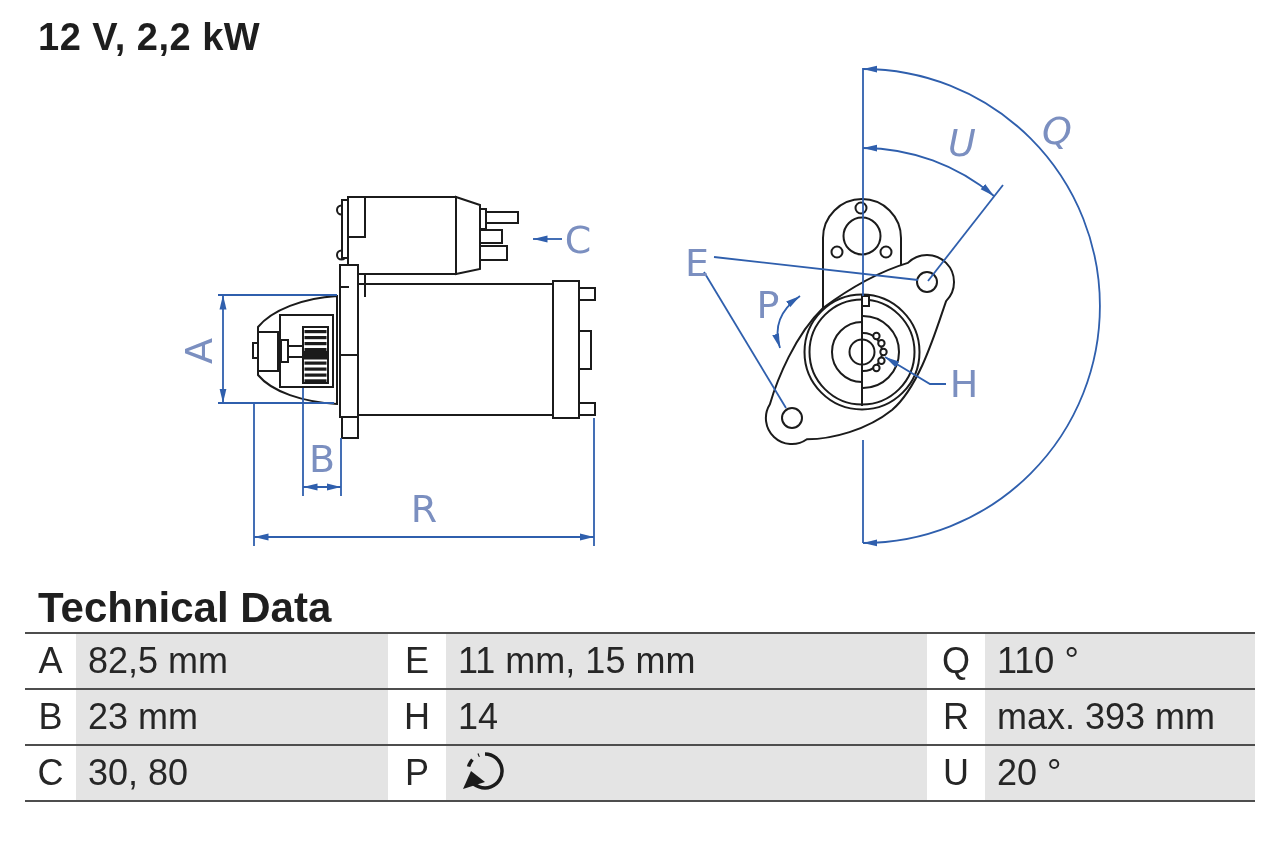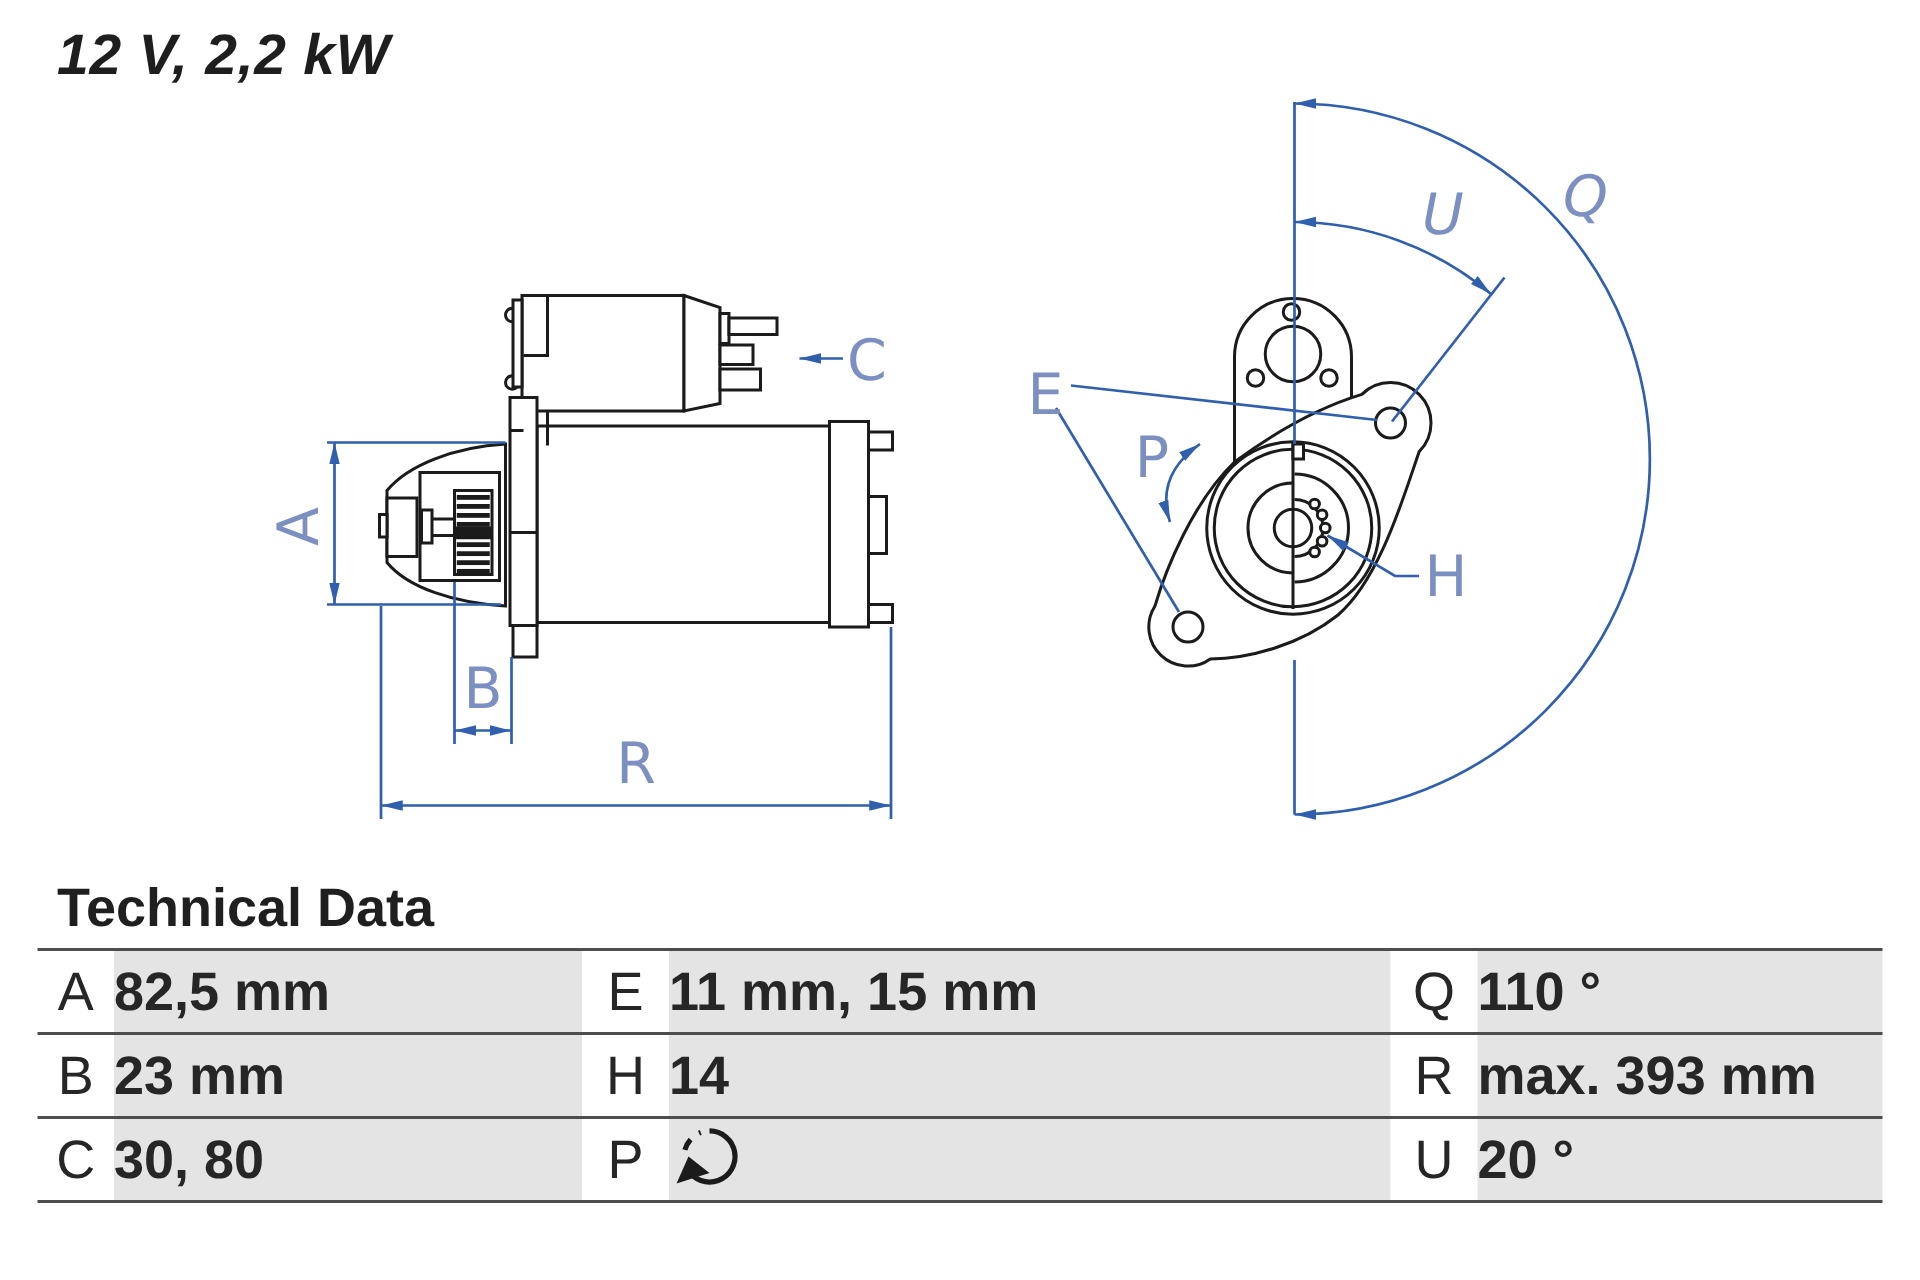--- a/index.html
+++ b/index.html
@@ -1,31 +1,31 @@
 <!DOCTYPE html>
 <html style="--line: #1b1b1b; --dim: #2f5fad; --label: #7b8fc0; --rule: #4d4d4d; --cellbg: #e4e4e4;"><head>
 <meta charset="utf-8">
 <style>
   html,body{margin:0;padding:0;width:1280px;height:853px;background:#fff;overflow:hidden;}
   body{font-family:"Liberation Sans",sans-serif;}
-  #title{position:absolute;left:38px;top:16px;font-size:38px;font-weight:700;color:#1e1e1e;letter-spacing:0.5px;font-style:italic;}
+  #title{position:absolute;left:38px;top:16px;font-size:38px;font-weight:700;color:#1e1e1e;letter-spacing:0.5px;}
   #diagram{position:absolute;left:0;top:0;}
   .blk{stroke:var(--line);stroke-width:2;fill:none;}
   .blkw{stroke:var(--line);stroke-width:2;fill:#fff;}
   .blu{stroke:var(--dim);stroke-width:1.8;fill:none;}
   .lbl{fill:var(--label);font-family:"DejaVu Sans",sans-serif;font-size:38px;}
   .lbl.it{font-style:italic;}
   .tooth{fill:var(--line);stroke:none;}
-  #tech-heading{position:absolute;left:38px;top:584px;font-size:36px;font-weight:700;color:#1f1f1f;}
+  #tech-heading{position:absolute;left:38px;top:584px;font-size:42px;font-weight:700;color:#1f1f1f;}
   #table{position:absolute;left:25px;top:632px;width:1230px;}
   .trow{display:grid;grid-template-columns:51px 312px 58px 481px 58px 270px;height:54px;border-top:2px solid var(--rule);}
   .trow:last-child{border-bottom:2px solid var(--rule);}
   .cell{display:flex;align-items:center;font-size:36px;color:#262626;}
   .cell.key{justify-content:center;background:#fff;}
-  .cell.val{background:var(--cellbg);font-weight:bold;}
+  .cell.val{background:var(--cellbg);padding-left:12px;}
 </style>
 </head>
 <body>
 
 <div id="title">12 V, 2,2 kW</div>
 
 <svg id="diagram" width="1280" height="853" viewBox="0 0 1280 853">
   <defs>
     <marker id="arr" viewBox="0 0 15 8" refX="14.5" refY="4" markerWidth="15" markerHeight="8" markerUnits="userSpaceOnUse" orient="auto-start-reverse">
       <path d="M0,0.5 L14.5,4 L0,7.5 Z" style="fill:var(--dim);"></path>

